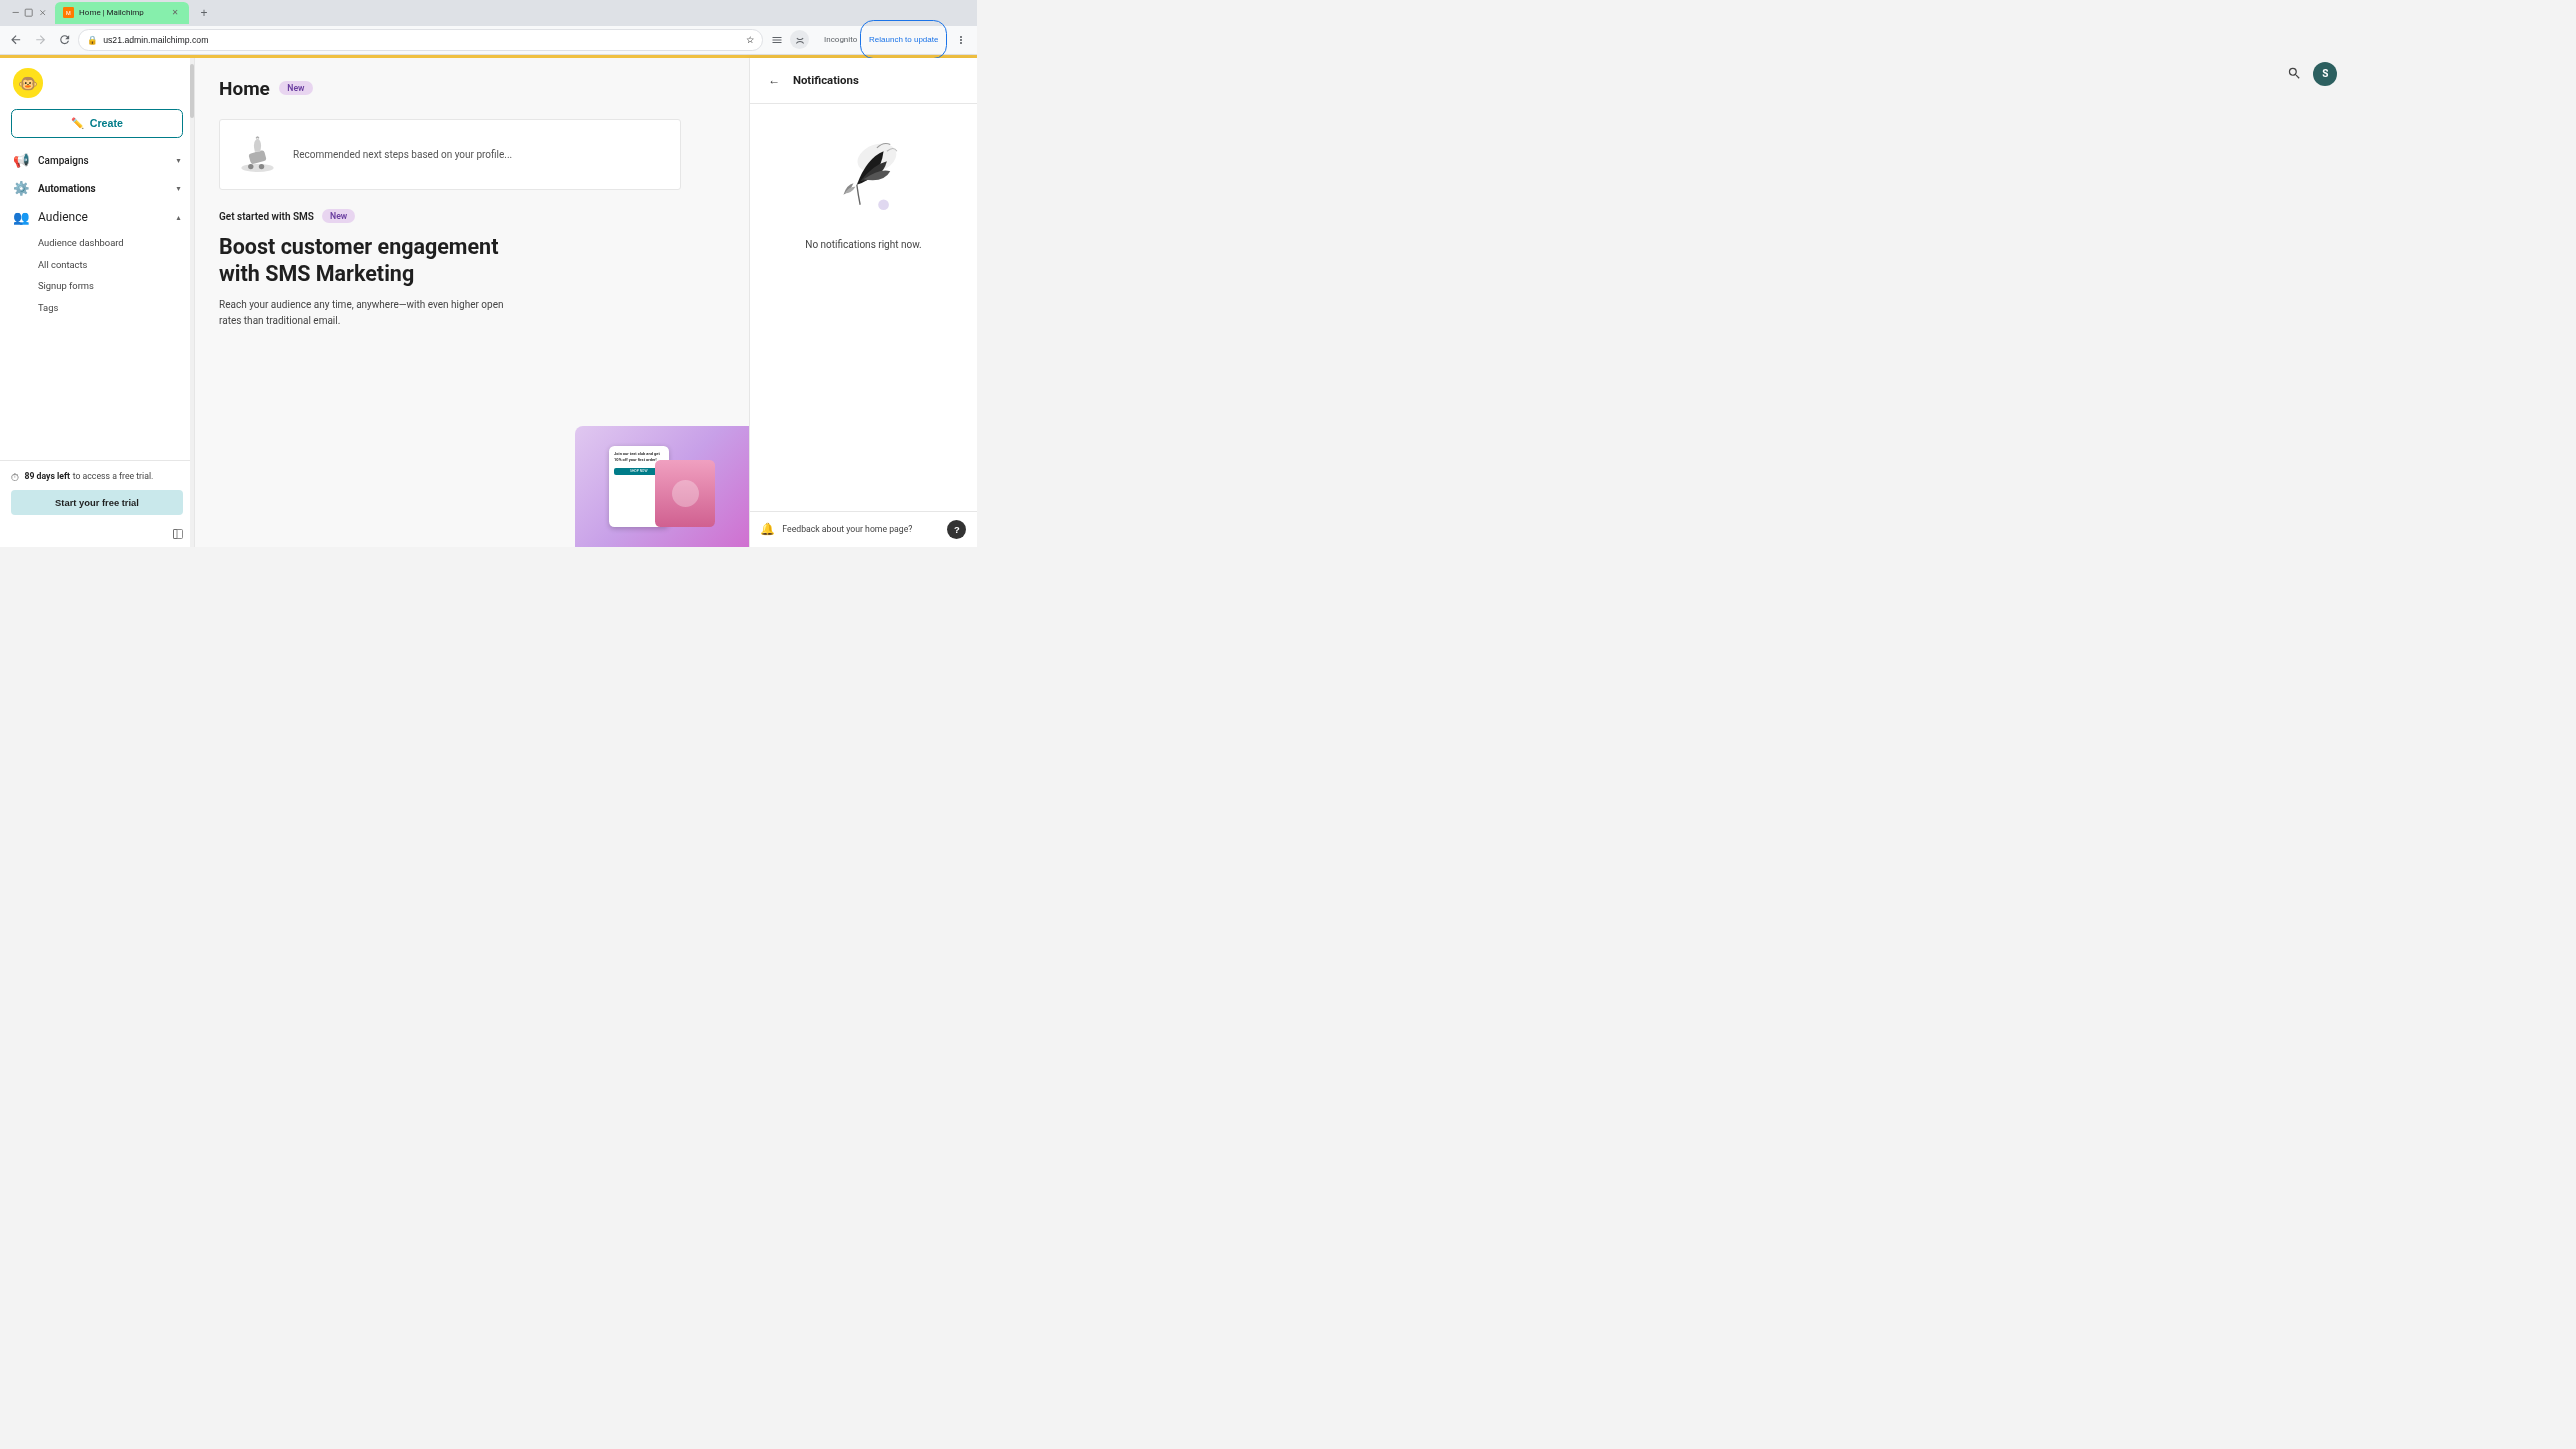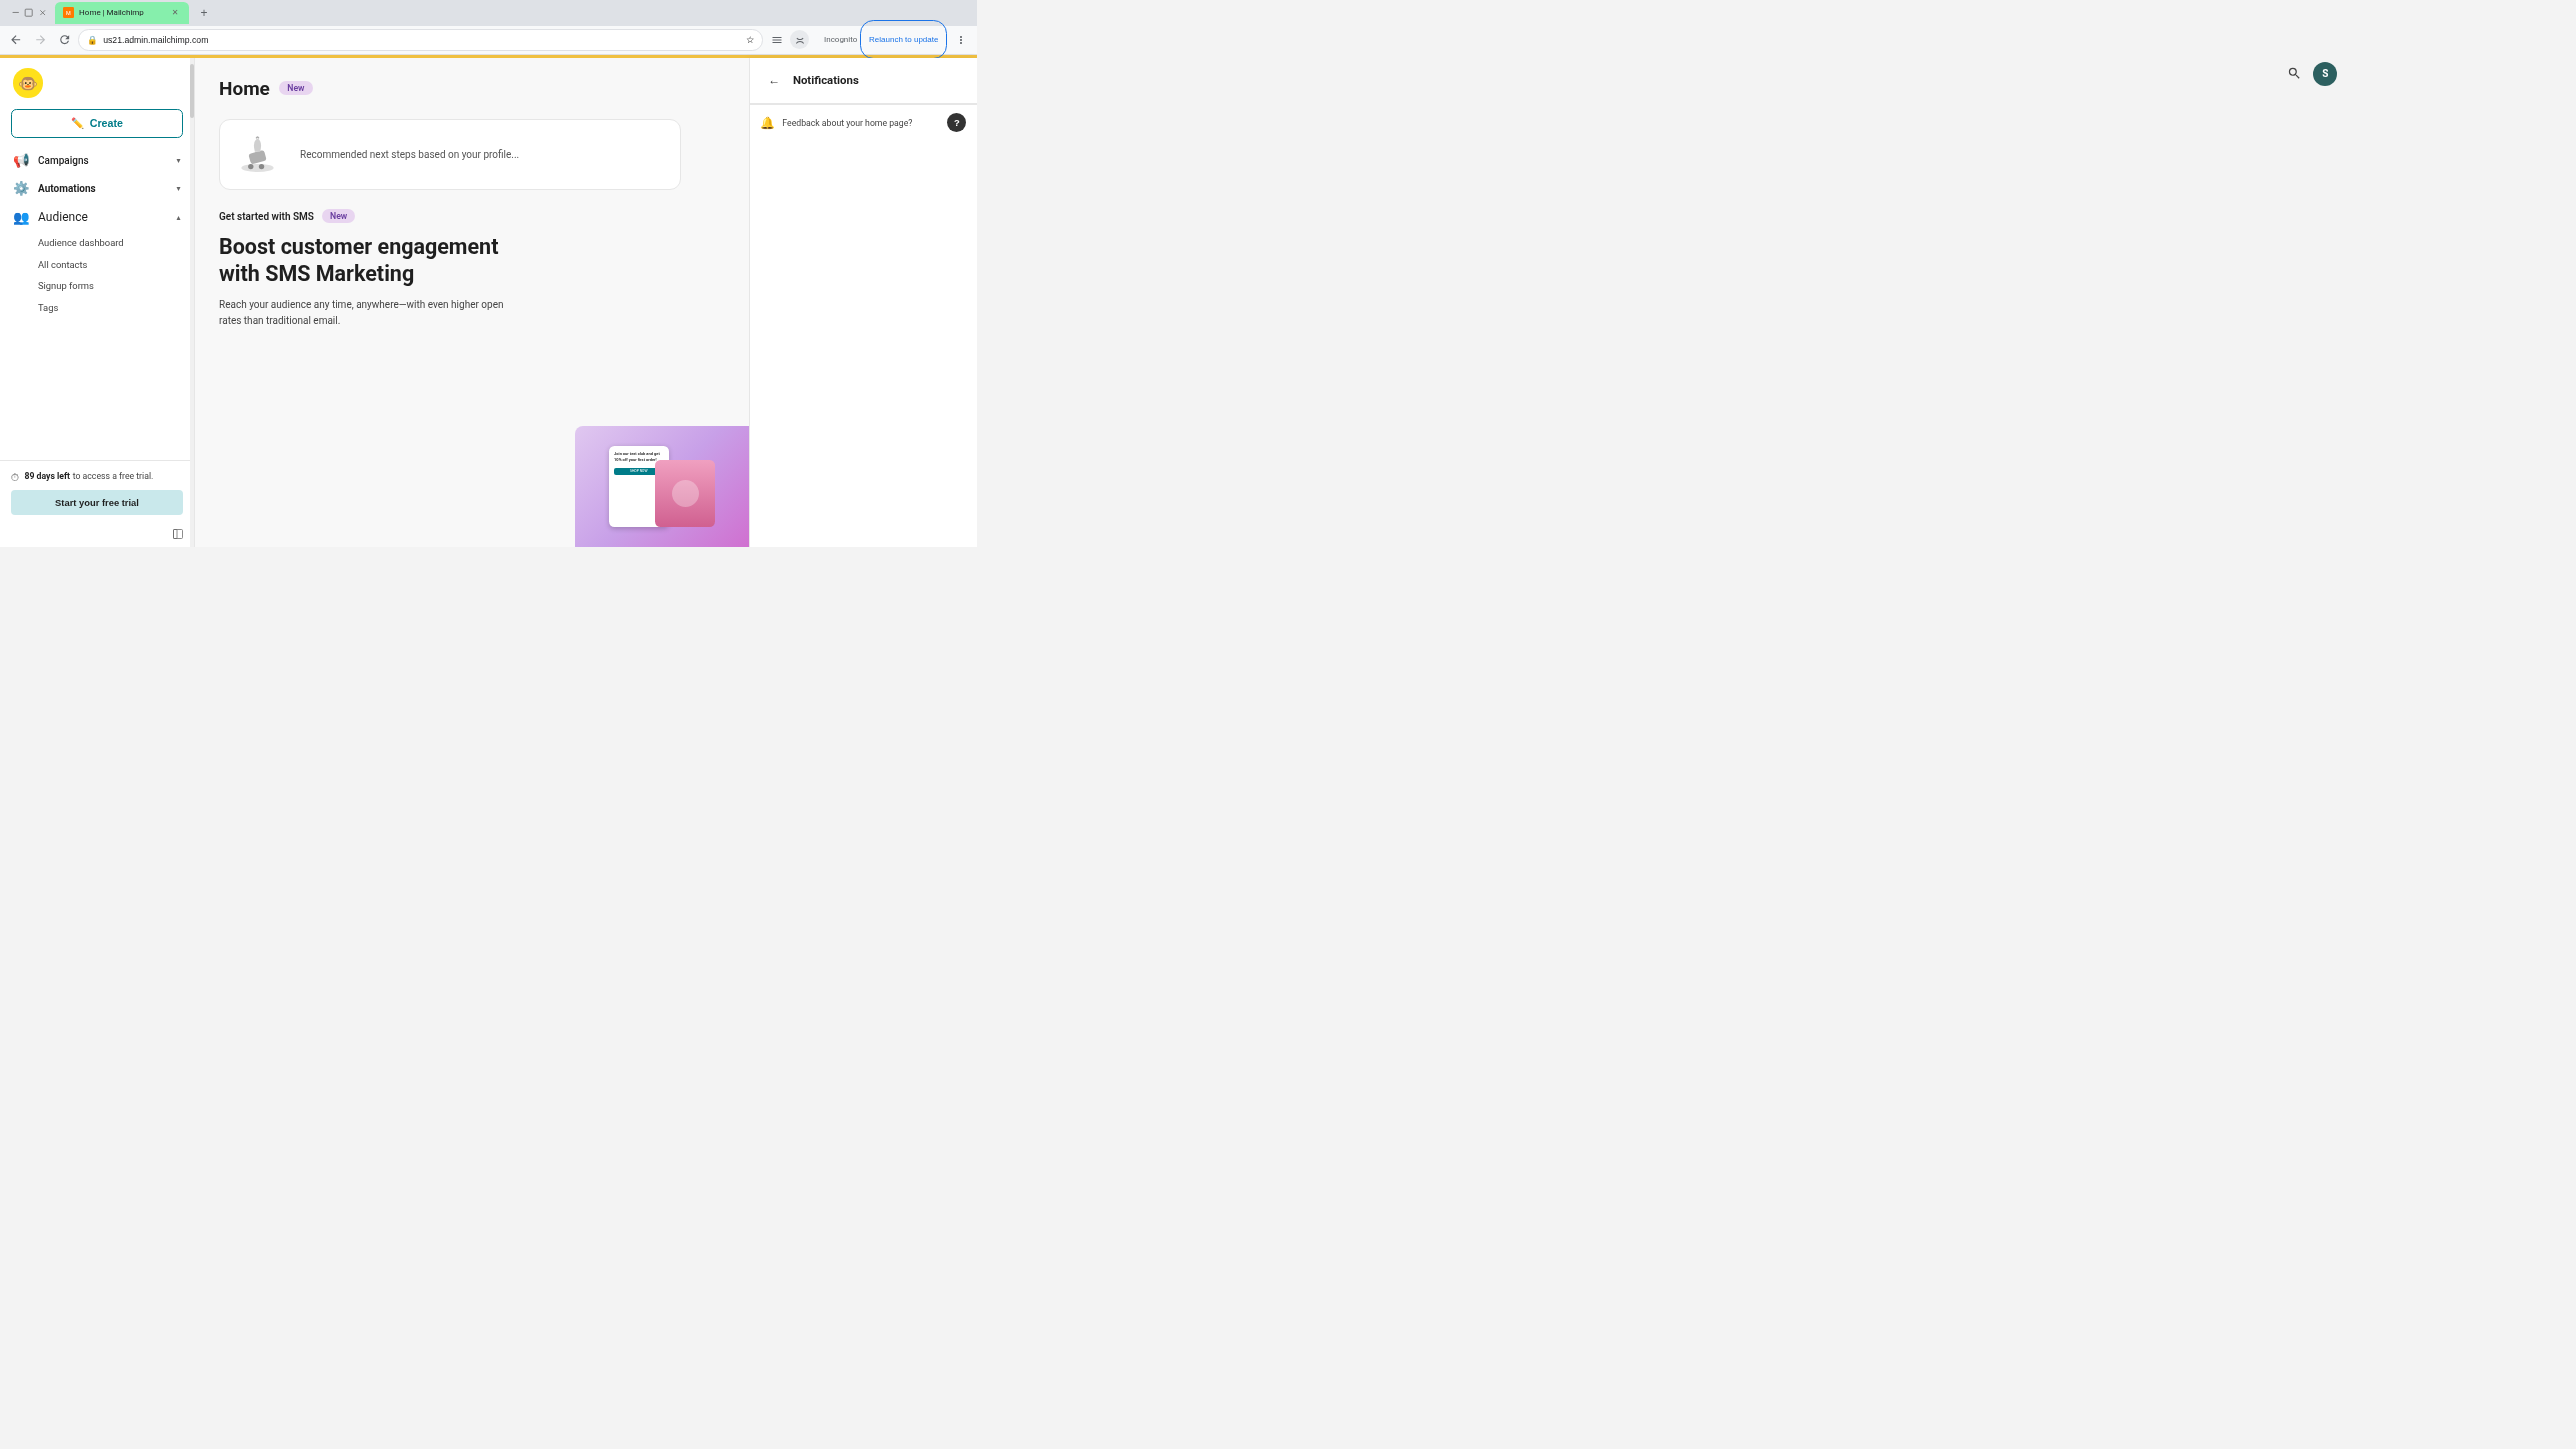--- a/index.html
+++ b/index.html
@@ -158,21 +158,21 @@
   </div>
 
   <div style="flex:1;overflow-y:auto;background:#f8f8f8;position:relative;">
     <div style="padding:19px 24px;max-width:510px;">
 
       <div style="display:flex;align-items:center;gap:9.4px;margin-bottom:19px;">
         <h1 style="font-size:19px;font-weight:700;color:#1f1f1f;">Home</h1>
         <span style="background:#e8d5f0;color:#6b3fa0;border-radius:13.4px;padding:2px 8px;font-size:8.7px;font-weight:600;">New</span>
       </div>
 
-      <div style="background:#fff;border-radius:11px;padding:13.4px 16px;margin-bottom:19px;display:flex;align-items:center;gap:21px;border:0.7px solid #e6e6e6;">
+      <div style="background:#fff;border-radius:3px;padding:13.4px 16px;margin-bottom:19px;display:flex;align-items:center;gap:14px;border:0.7px solid #e6e6e6;">
 
         <div style="width:43px;height:43px;flex-shrink:0;">
           <svg width="43" height="43" viewBox="0 0 64 64" fill="none">
             <ellipse cx="32" cy="52" rx="24" ry="6" fill="#e0e0e0"></ellipse>
             <rect x="20" y="28" width="24" height="16" rx="4" fill="#b0b0b0" transform="rotate(-15 32 36)"></rect>
             <circle cx="22" cy="50" r="4" fill="#888"></circle>
             <circle cx="38" cy="50" r="4" fill="#888"></circle>
             <path d="M28 28 Q24 12 32 8 Q40 12 36 28" fill="#d0d0d0"></path>
             <path d="M30 8 Q32 4 34 8" stroke="#aaa" stroke-width="2" fill="none"></path>
           </svg>
@@ -204,20 +204,44 @@
     </div>
   </div>
 
   <div style="width:228px;min-width:228px;background:#fff;border-left:0.7px solid #e6e6e6;display:flex;flex-direction:column;box-shadow:-1.3px 0 6.7px rgba(0,0,0,0.06);">
 
     <div style="display:flex;align-items:center;padding:12px 13.4px;border-bottom:0.7px solid #e6e6e6;gap:8px;">
       <button style="width:21.5px;height:21.5px;border:none;background:none;cursor:pointer;border-radius:50%;display:flex;align-items:center;justify-content:center;font-size:12px;color:#333;">←</button>
       <span style="font-size:11.4px;font-weight:700;color:#1f1f1f;">Notifications</span>
     </div>
 
+    <div style="flex:1;display:flex;flex-direction:column;align-items:center;justify-content:flex-start;padding:27px 13.4px;">
+
+      <div style="width:107px;height:94px;margin-bottom:13.4px;">
+        <svg width="107" height="94" viewBox="0 0 160 140" fill="none">
+
+          <ellipse cx="100" cy="40" rx="30" ry="20" fill="#f0f0f0" transform="rotate(-20 100 40)"></ellipse>
+
+          <path d="M70 80 Q85 40 110 30 Q105 70 70 80Z" fill="#1a1a1a"></path>
+          <path d="M75 75 Q95 50 115 45 Q108 72 75 75Z" fill="#333"></path>
+          <path d="M80 72 Q105 55 120 60 Q110 78 80 72Z" fill="#555"></path>
+
+          <path d="M70 80 Q72 95 75 110" stroke="#666" stroke-width="2" fill="none"></path>
+
+          <path d="M100 25 Q110 15 120 20" stroke="#999" stroke-width="1.5" fill="none"></path>
+          <path d="M115 30 Q125 22 130 30" stroke="#bbb" stroke-width="1.5" fill="none"></path>
+
+          <circle cx="110" cy="110" r="8" fill="#e0d8f0"></circle>
+
+          <path d="M50 95 Q55 80 65 78 Q60 90 50 95Z" fill="#888"></path>
+          <path d="M52 93 Q58 82 68 83 Q62 93 52 93Z" fill="#aaa"></path>
+        </svg>
+      </div>
+      <p style="font-size:10px;color:#444;text-align:center;">No notifications right now.</p>
+    </div>
 
     <div style="background:#fff;border-top:0.7px solid #e6e6e6;padding:8px 10.7px;display:flex;align-items:center;gap:6.7px;">
       <span style="font-size:12px;color:#6b3fa0;">🔔</span>
       <span style="font-size:8.7px;color:#444;flex:1;">Feedback about your home page?</span>
       <button style="width:19px;height:19px;background:#333;border:none;border-radius:50%;color:#fff;font-size:9.4px;cursor:pointer;display:flex;align-items:center;justify-content:center;font-weight:700;">?</button>
     </div>
   </div>
 
 </div>
 

